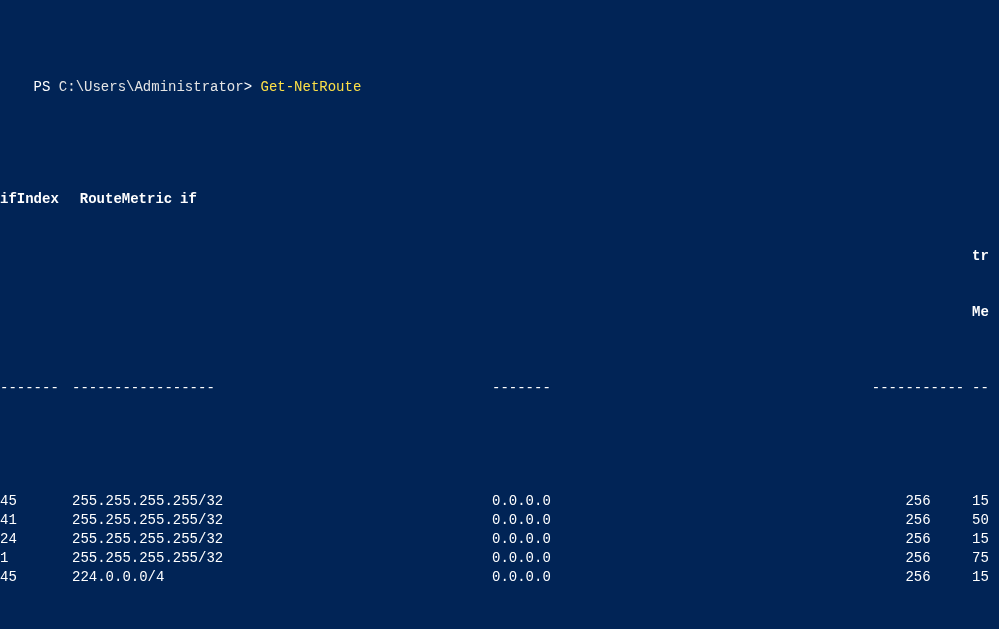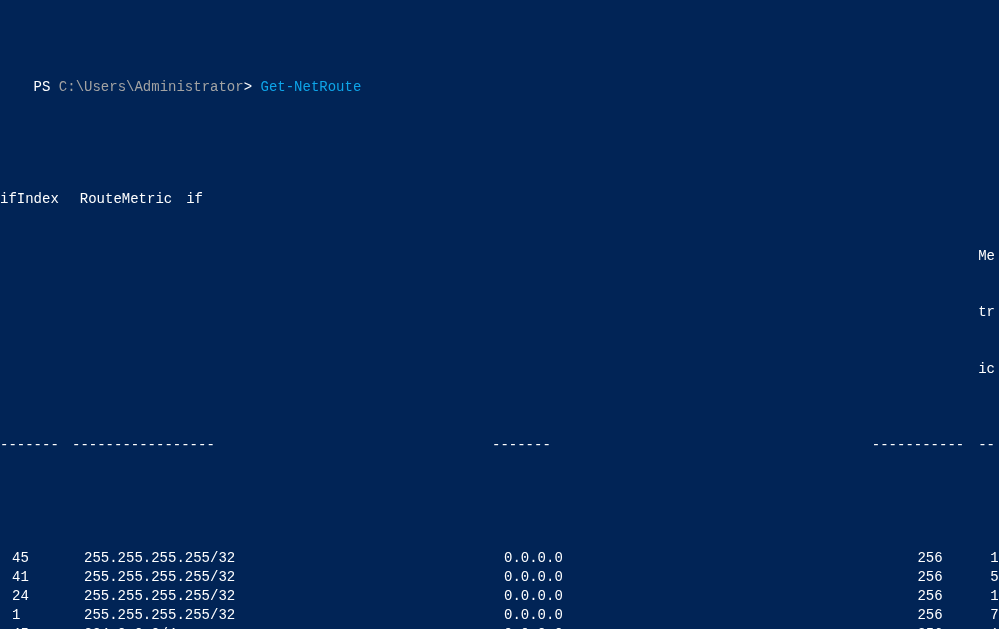--- a/index.html
+++ b/index.html
@@ -19,40 +19,40 @@
       padding: 2px 0 0 0;
     }
     .terminal {
       position: relative;
       white-space: pre;
     }
     .prompt-line {
       margin-bottom: 18px;
     }
     .prompt-path {
-      color: #a3a3a3;
+      color: #e5e5e5;
     }
     .prompt-arrow {
       color: #ffffff;
     }
     .command {
-      color: #0ea5e9;
+      color: #fde047;
       font-family: Liberation Mono, monospace;
     }
     .header-row {
       display: flex;
+      font-weight: bold;
     }
     .dashes-row {
       display: flex;
       margin-bottom: 0px;
     }
     .data-row {
       display: flex;
       position: relative;
-      margin-left: 12px;
     }
     .col-ifindex {
       width: 72px;
       flex-shrink: 0;
       padding-left: 0;
     }
     .col-dest {
       width: 420px;
       flex-shrink: 0;
     }
@@ -60,21 +60,20 @@
       width: 372px;
       flex-shrink: 0;
     }
     .col-routemetric {
       width: 108px;
       text-align: center;
       flex-shrink: 0;
     }
     .col-ifmetric {
       width: 24px;
-      text-align: right;
       flex-shrink: 0;
       padding-right: 1px;
     }
   </style>
 </head>
 <body>
 
 <div class="terminal">
 
   <div class="prompt-line">
@@ -84,35 +83,28 @@
   <div class="header-row" style="position:relative;">
     <span class="col-ifindex">ifIndex</span>
     <span class="col-routemetric">RouteMetric</span>
     <span class="col-ifmetric">if</span>
   </div>
   <div class="header-row">
     <span class="col-ifindex"> </span>
     <span class="col-dest"> </span>
     <span class="col-nexthop"> </span>
     <span class="col-routemetric"> </span>
-    <span class="col-ifmetric">Me</span>
-  </div>
-  <div class="header-row">
-    <span class="col-ifindex"> </span>
-    <span class="col-dest"> </span>
-    <span class="col-nexthop"> </span>
-    <span class="col-routemetric"> </span>
     <span class="col-ifmetric">tr</span>
   </div>
   <div class="header-row">
     <span class="col-ifindex"> </span>
     <span class="col-dest"> </span>
     <span class="col-nexthop"> </span>
     <span class="col-routemetric"> </span>
-    <span class="col-ifmetric">ic</span>
+    <span class="col-ifmetric">Me</span>
   </div>
 
   <div class="dashes-row">
     <span class="col-ifindex">-------</span>
     <span class="col-dest">-----------------</span>
     <span class="col-nexthop">-------</span>
     <span class="col-routemetric">-----------</span>
     <span class="col-ifmetric">--</span>
   </div>
 

